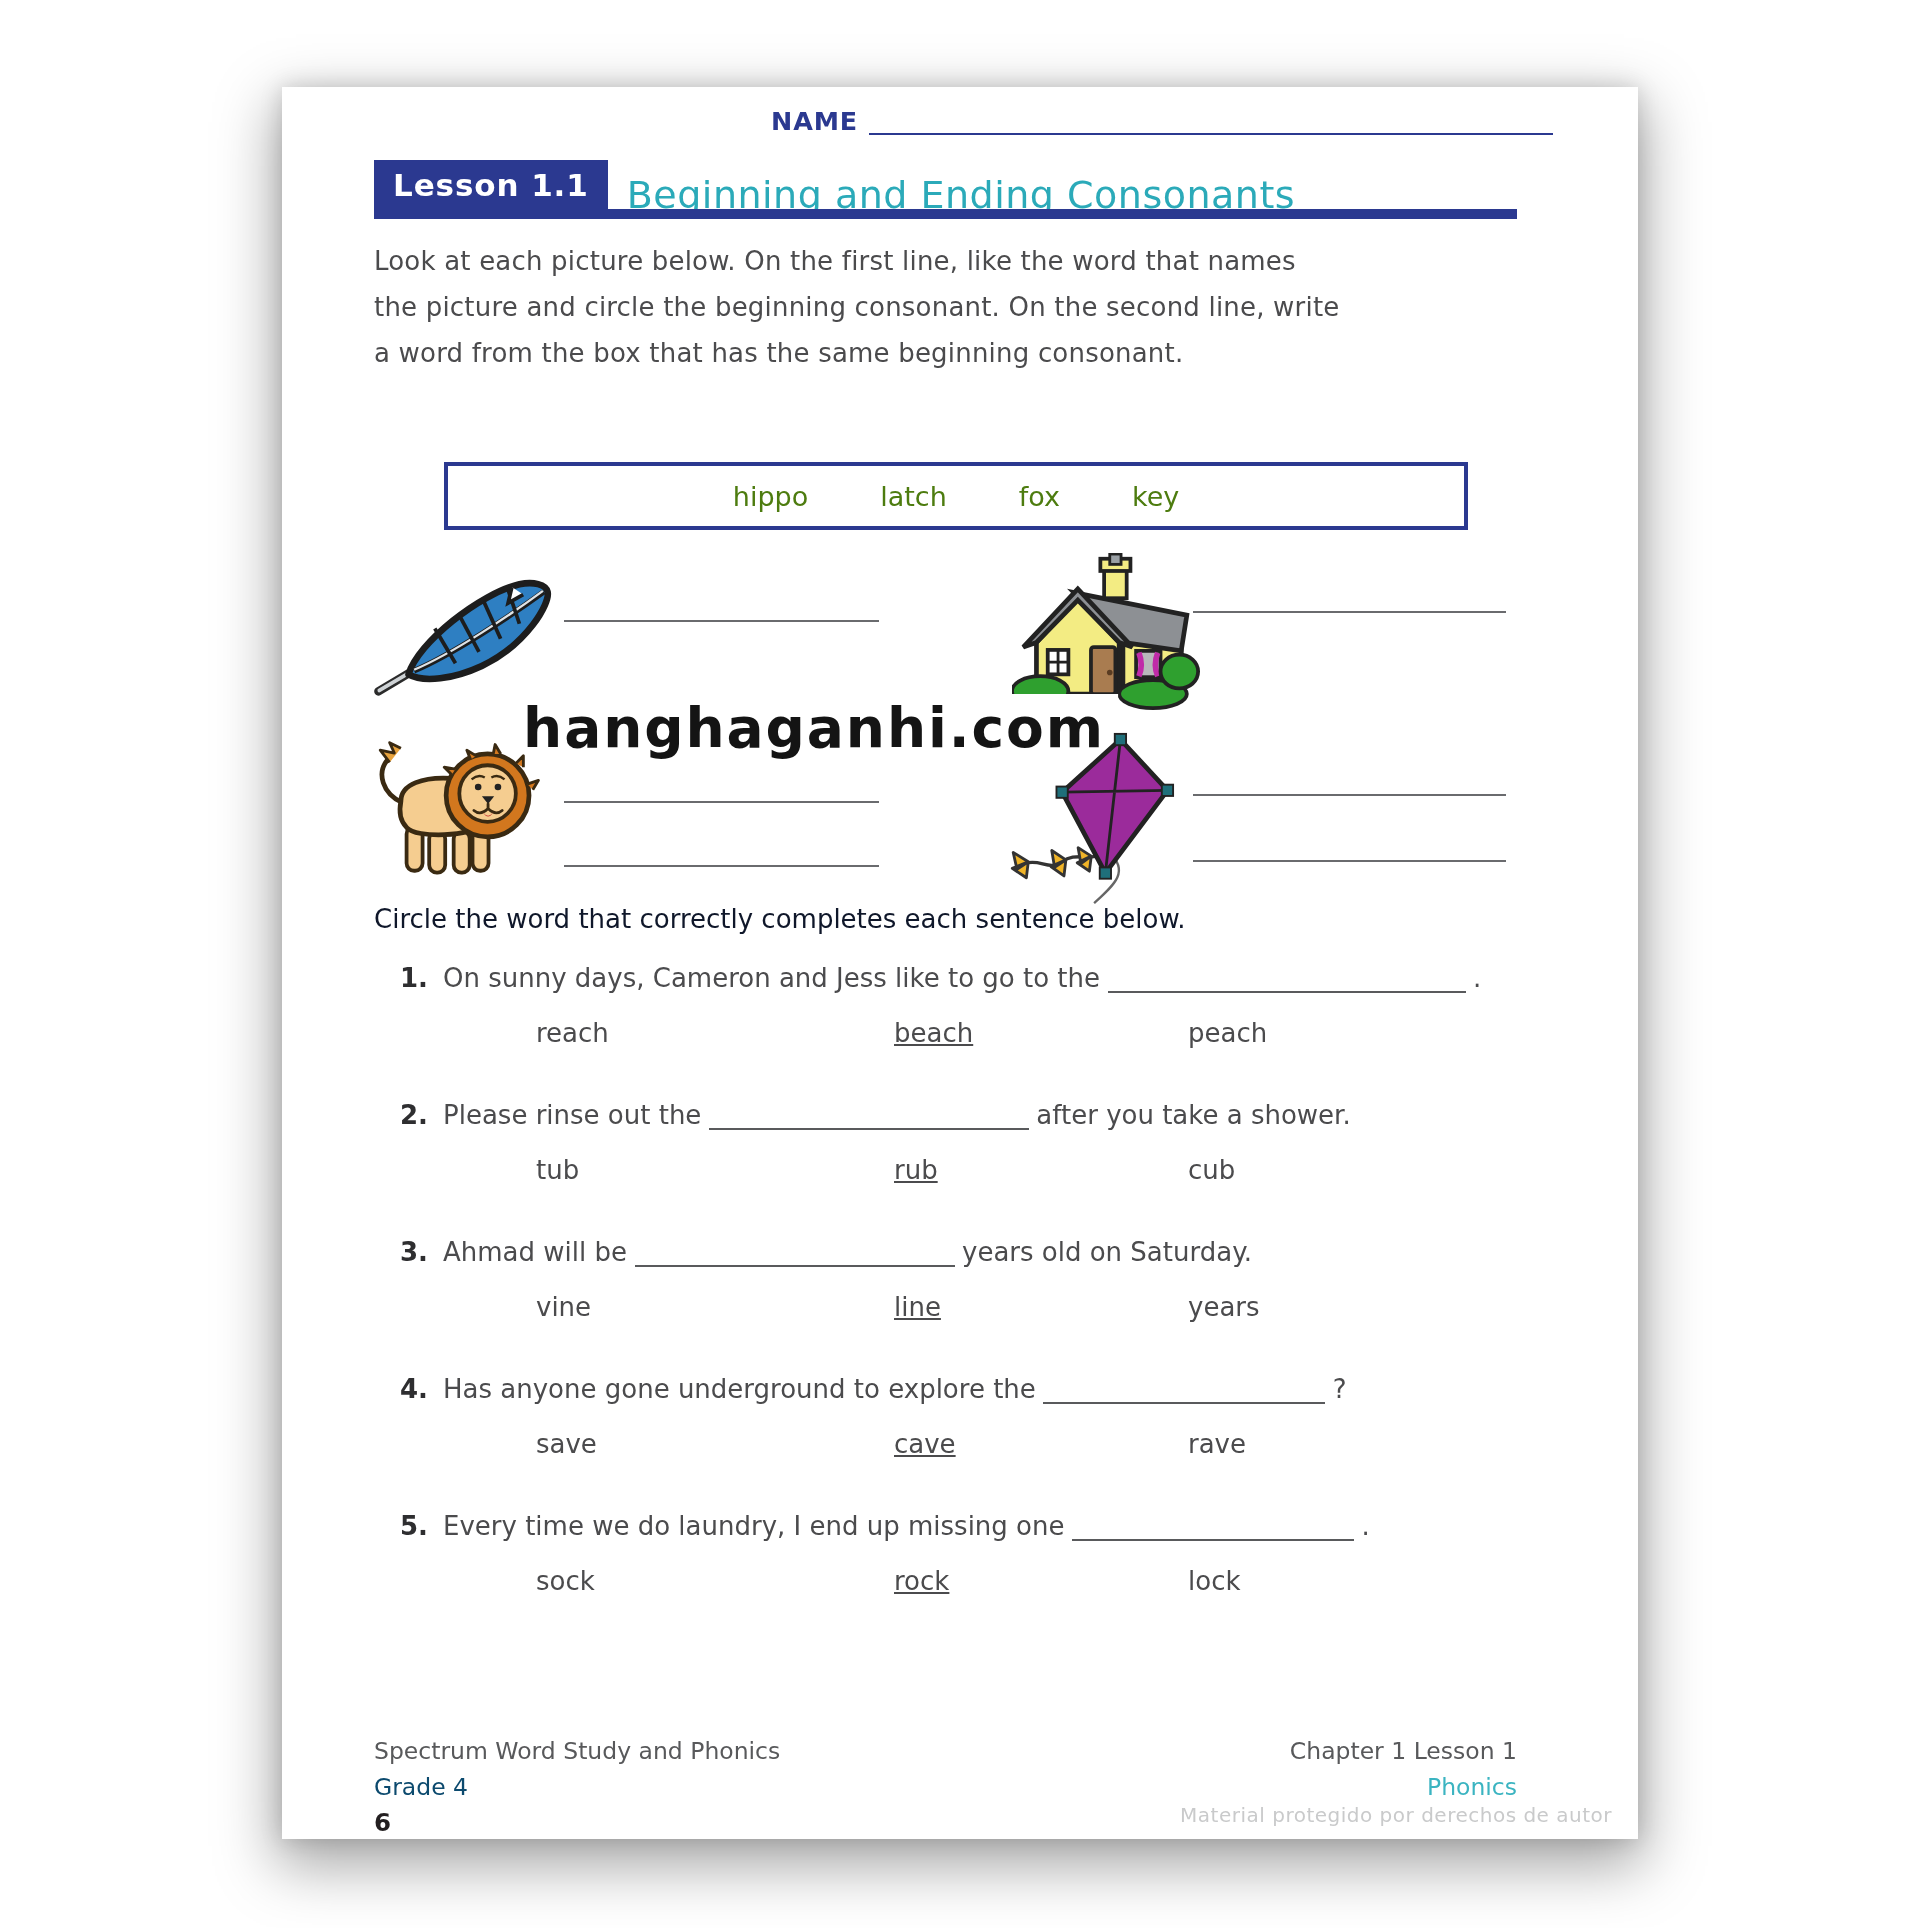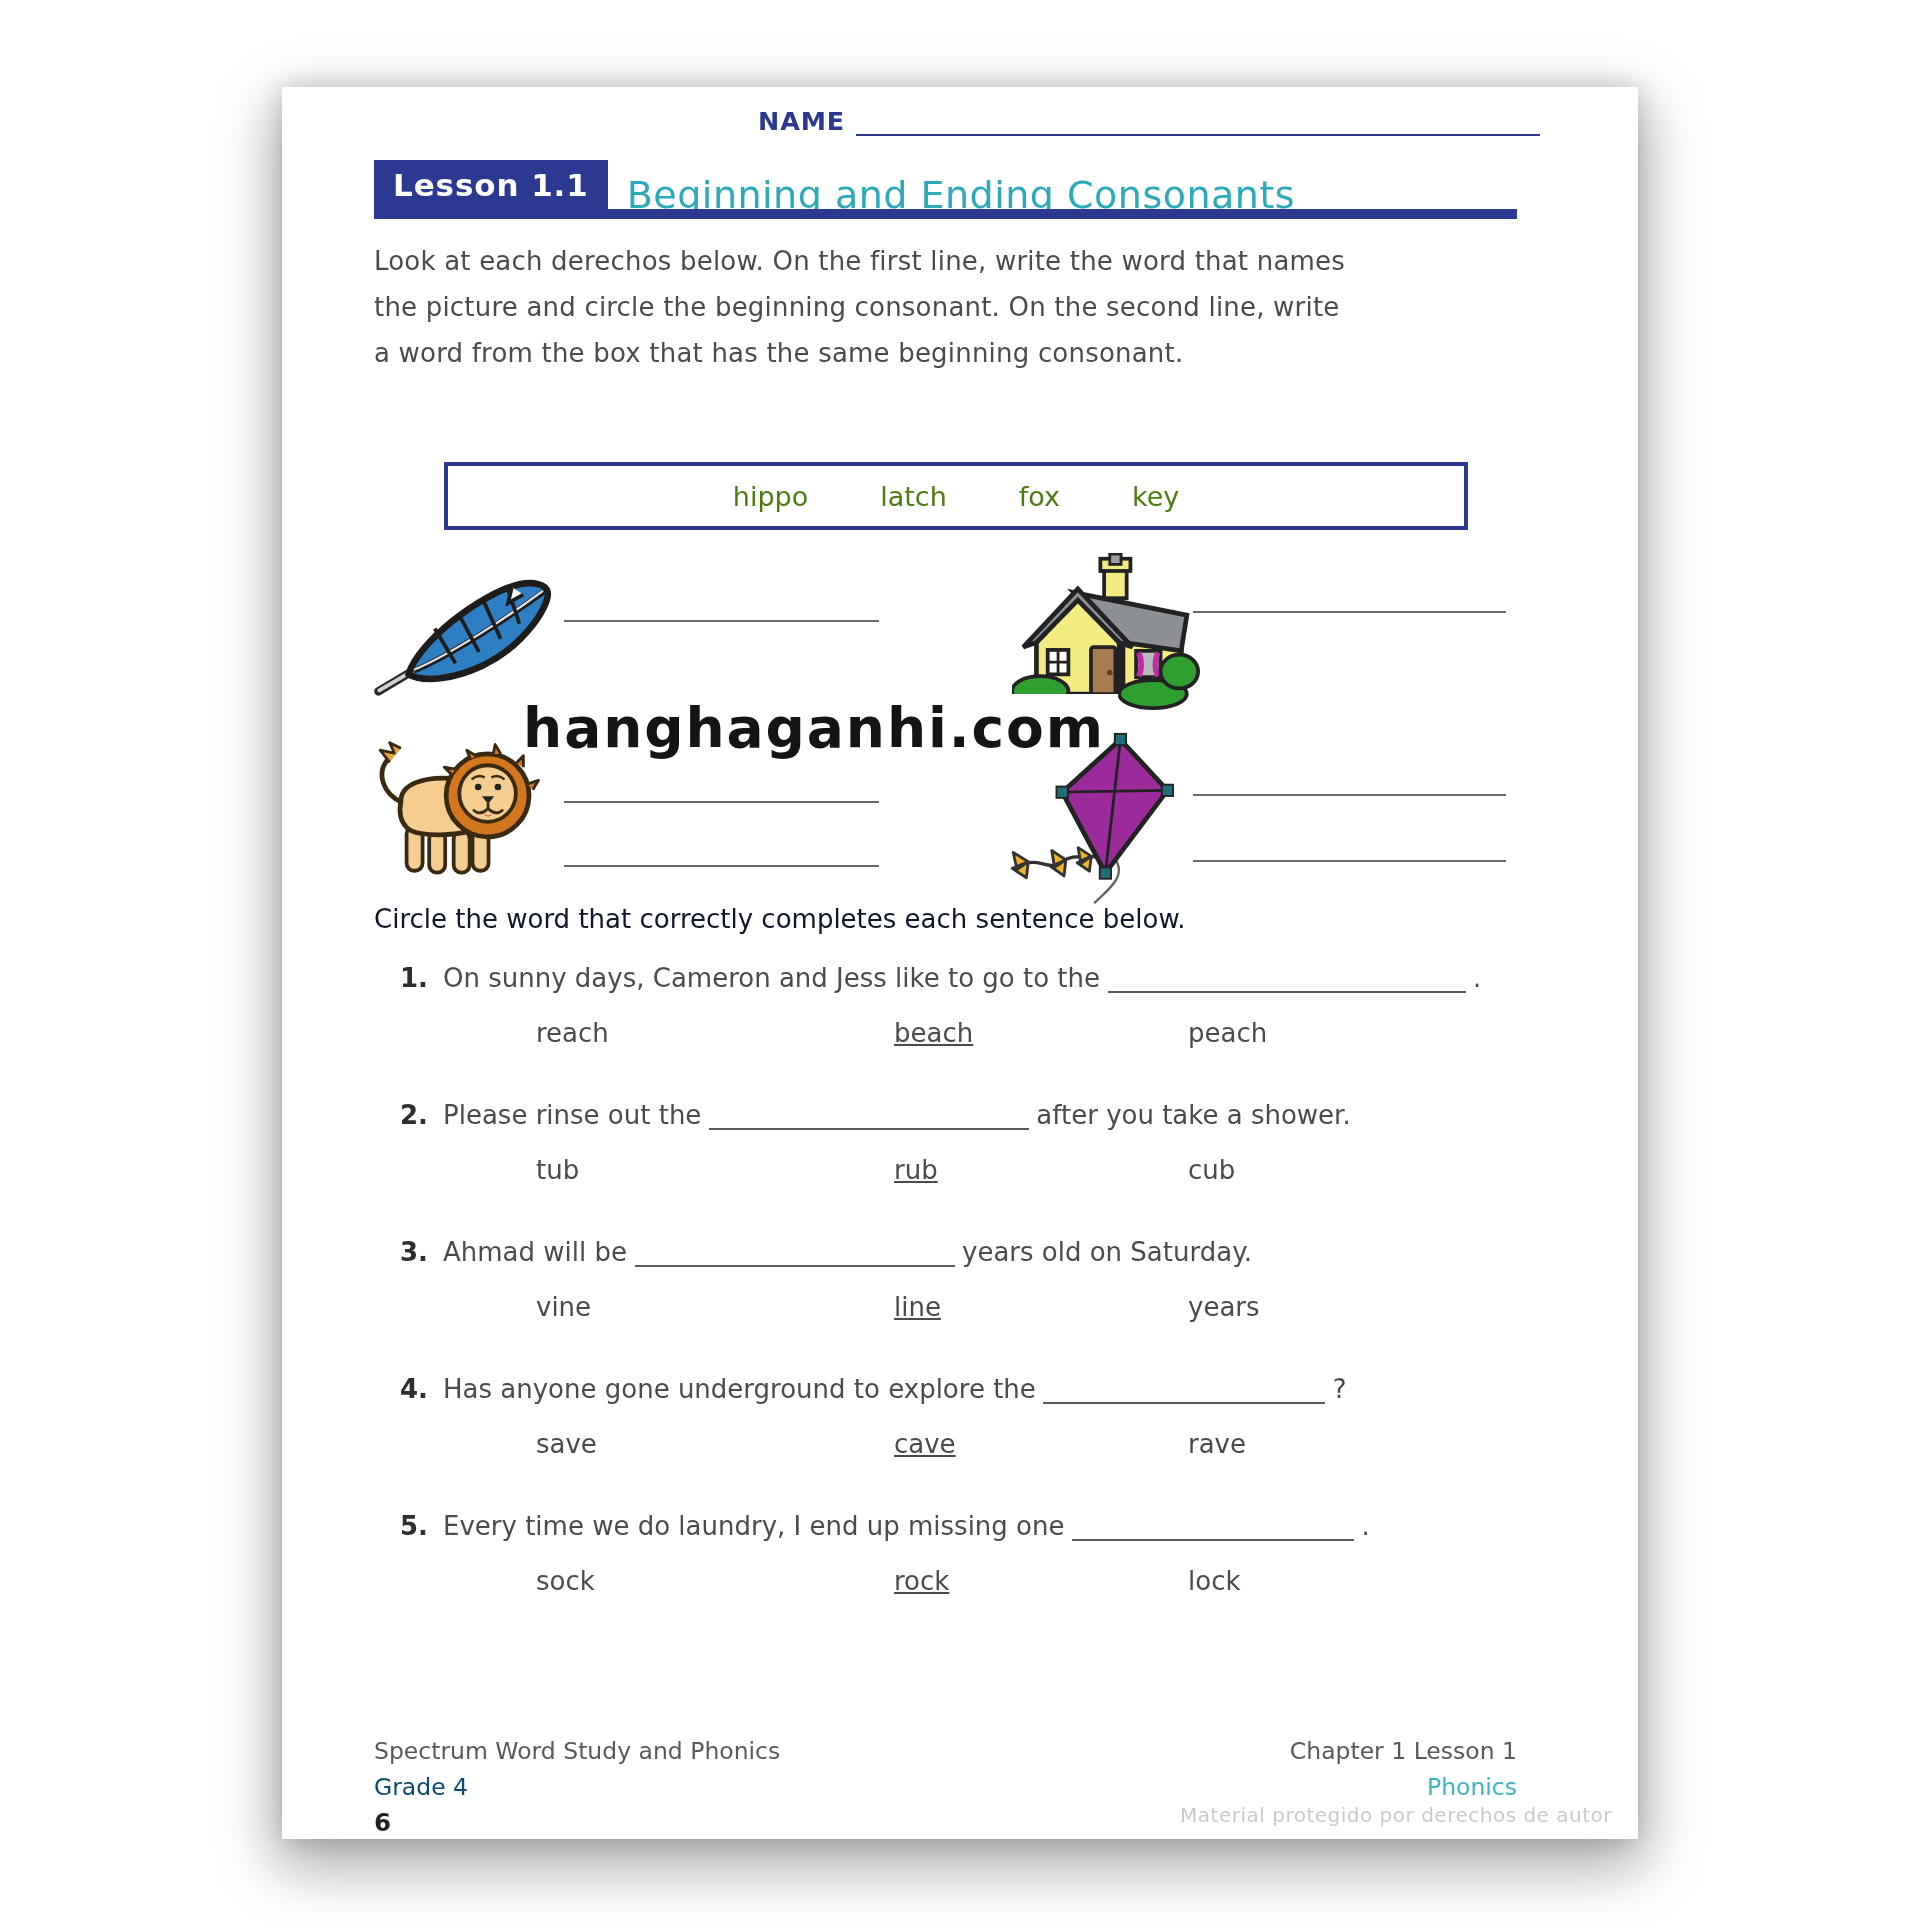--- a/index.html
+++ b/index.html
@@ -6,21 +6,21 @@
   html,body { width:1928px; height:1928px; background:#ffffff; font-family:"DejaVu Sans","Liberation Sans",sans-serif; }
   .canvas { position:relative; width:1928px; height:1928px; background:#ffffff; overflow:hidden; }
 
   .sheet {
     position:absolute; left:282px; top:87px; width:1356px; height:1752px;
     background:#ffffff;
     box-shadow: 0 21px 56px 5.6px rgba(0,0,0,0.35), 0 0 21px rgba(0,0,0,0.15);
   }
 
   
-  .name-row { position:absolute; left:476px; top:19px; display:flex; align-items:flex-end; }
+  .name-row { position:absolute; left:489px; top:19px; display:flex; align-items:center; }
   .name-label { font-size:25.4px; font-weight:bold; color:#2B3990; letter-spacing:0.9px; }
   .name-line { width:684px; height:28px; margin-left:11.3px; border-bottom:2.8px solid #2B3990; }
 
   
   .lesson-row { position:absolute; left:92px; top:68px; display:flex; align-items:center; }
   .lesson-badge { background:#2B3990; color:#ffffff; font-weight:bold; font-size:31px; padding:6.6px 19px 8.5px 19px; letter-spacing:0.9px; }
   .lesson-title { color:#2BAAB9; font-size:38px; margin-left:19px; letter-spacing:0.5px;margin-top:18px; }
   .title-bar { position:absolute; left:92px; top:122px; width:1143px; height:10.4px; background:#2B3990; }
 
   
@@ -71,21 +71,21 @@
       <span class="name-line"></span>
     </div>
 
     <div class="lesson-row">
       <span class="lesson-badge">Lesson 1.1</span>
       <span class="lesson-title">Beginning and Ending Consonants</span>
     </div>
     <div class="title-bar"></div>
 
     <div class="instructions">
-      <div>Look at each derechos below. On the first line, write the word that names</div>
+      <div>Look at each picture below. On the first line, like the word that names</div>
       <div>the picture and circle the beginning consonant. On the second line, write</div>
       <div>a word from the box that has the same beginning consonant.</div>
     </div>
 
     <div class="word-box">
       <span>hippo</span>
       <span>latch</span>
       <span>fox</span>
       <span>key</span>
     </div>

